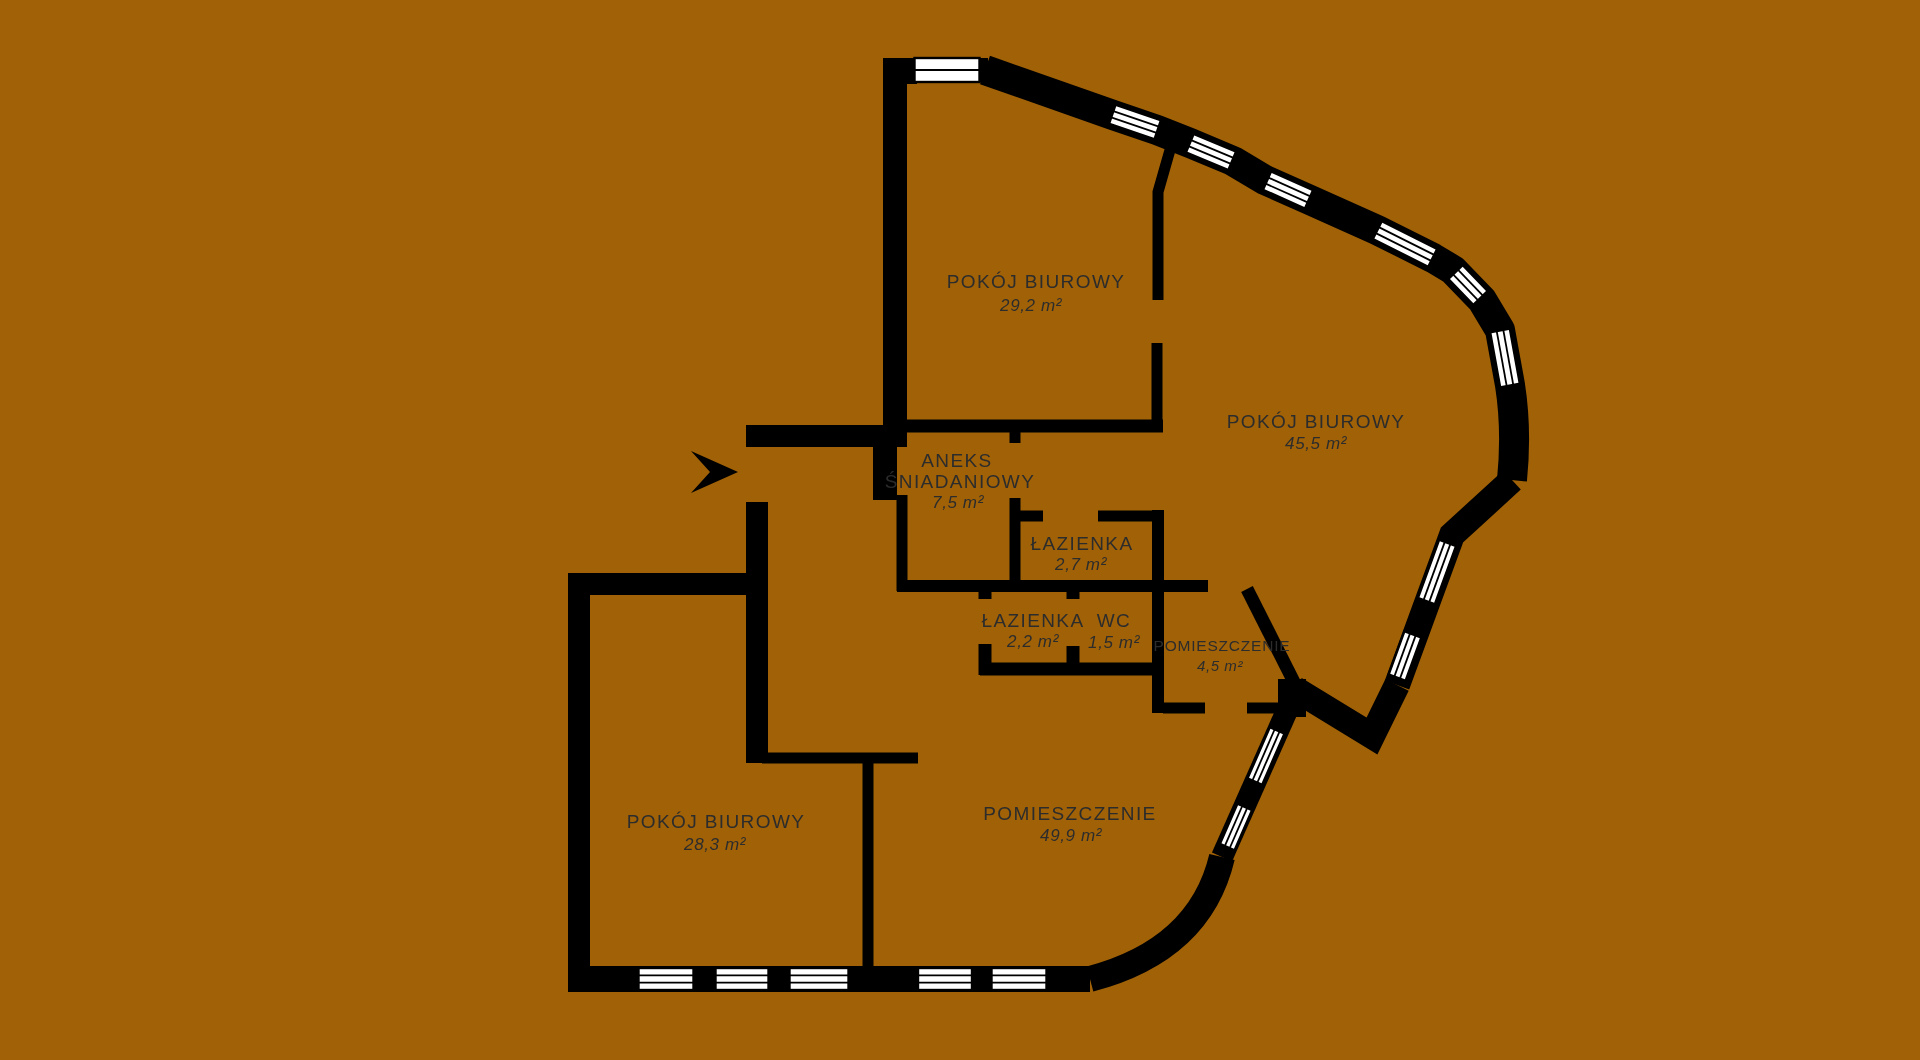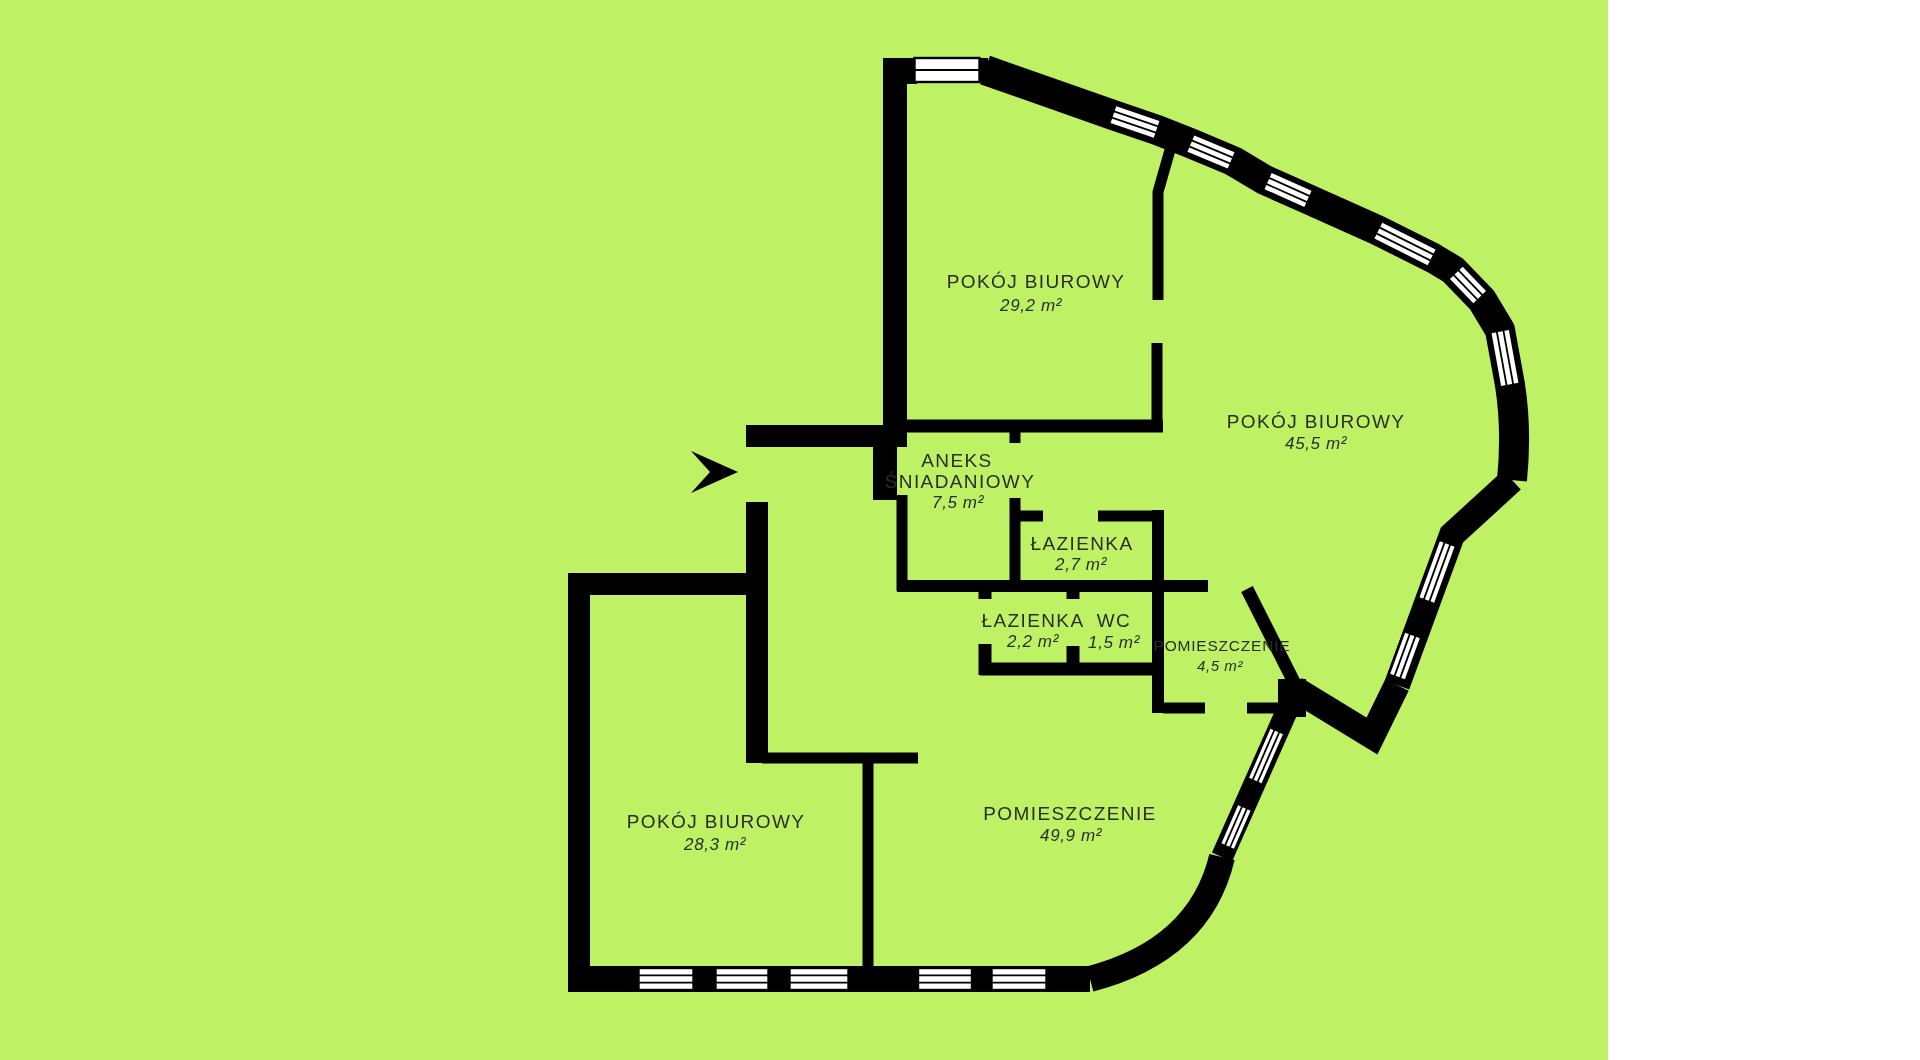--- a/index.html
+++ b/index.html
@@ -1,19 +1,19 @@
 <!DOCTYPE html>
 <html><head>
 <meta charset="utf-8">
 <style>
   html,body{margin:0;padding:0;background:#ffffff;}
   .stage{
     position:relative;
-    width:1608px;height:1060px;
-    background:#bef264;
+    width:1920px;height:1060px;
+    background:#a16207;
     overflow:hidden;
     font-family:"Liberation Sans", sans-serif;
   }
   svg{position:absolute;left:0;top:0;}
   .wall{stroke:#000000;fill:none;}
   .room-name{
     font-family:"Liberation Sans", sans-serif;
     font-size:19px;
     letter-spacing:1.4px;
     fill:#2c2c2c;

